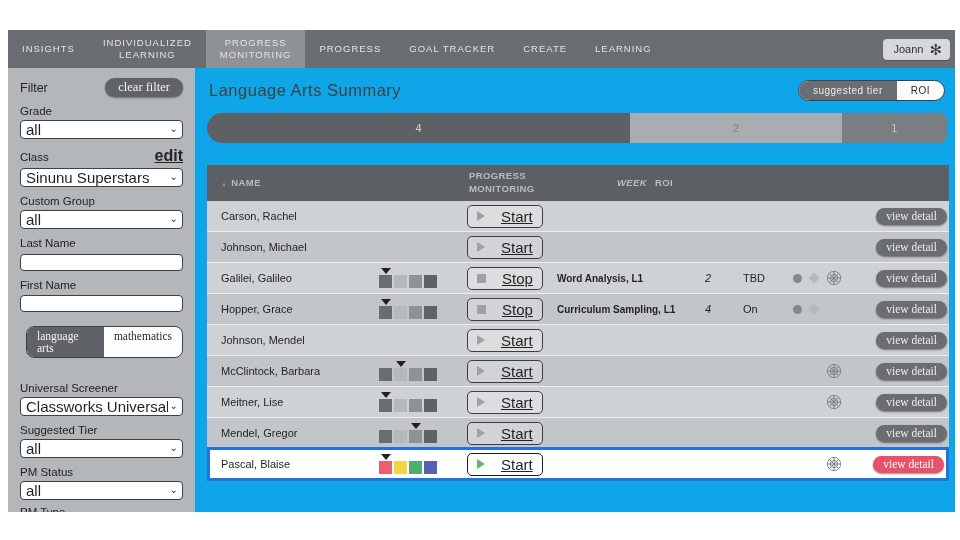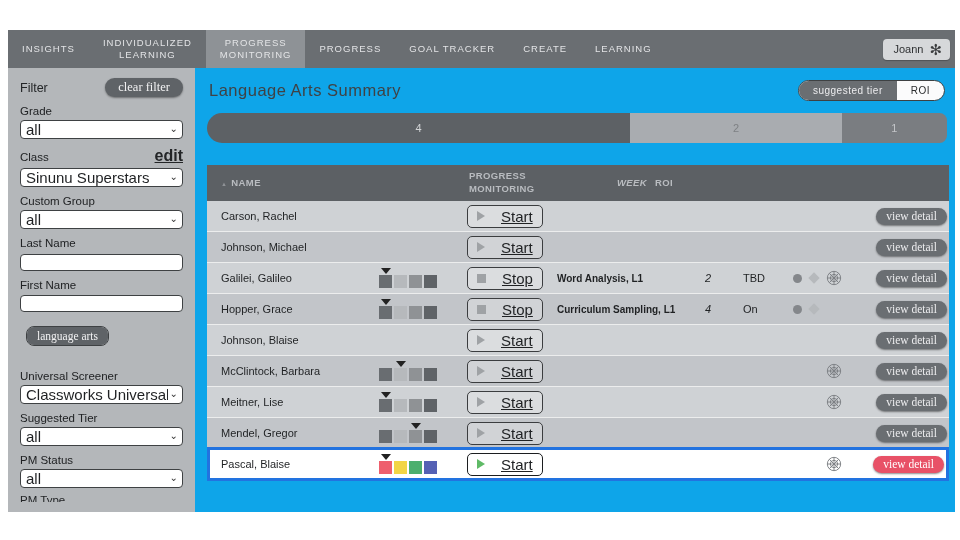--- a/index.html
+++ b/index.html
@@ -142,20 +142,21 @@
         </div>
       <input type="text" value="" style="">
 
       <div class="slabel">
           <span>First Name</span>
         </div>
       <input type="text" value="" style="">
 
       <div class="subject-toggle">
         <div class="seg active">language arts</div>
+        <div class="seg">mathematics</div>
       </div>
 
       <div class="slabel" style="margin-top:2px;">
           <span>Universal Screener</span>
         </div>
       <div class="selwrap"><select><option>Classworks Universal Screener</option></select><span class="chev">⌄</span></div>
 
       <div class="slabel">
           <span>Suggested Tier</span>
         </div>
@@ -315,21 +316,21 @@
                       <path d="M12 2v20M2 12h20M5 5l14 14M19 5L5 19"></path>
                     </g>
                   </svg>
                 </span>
               </div>
               <div class="c-detail">
                 <button class="vdetail">view detail</button>
               </div>
             </div>
             <div class="row">
-              <div class="c-name">Johnson, Blaise</div>
+              <div class="c-name">Johnson, Mendel</div>
               <div class="c-tier"></div>
               <div class="c-action"><button class="abtn">
                   <span class="playicon"></span>
                   <span class="alabel">Start</span>
                 </button></div>
               <div class="c-pm pm-txt"></div>
               <div class="c-week"></div>
               <div class="c-roi"></div>
               <div class="c-icons">
                 <span class="dotic hid"></span>

